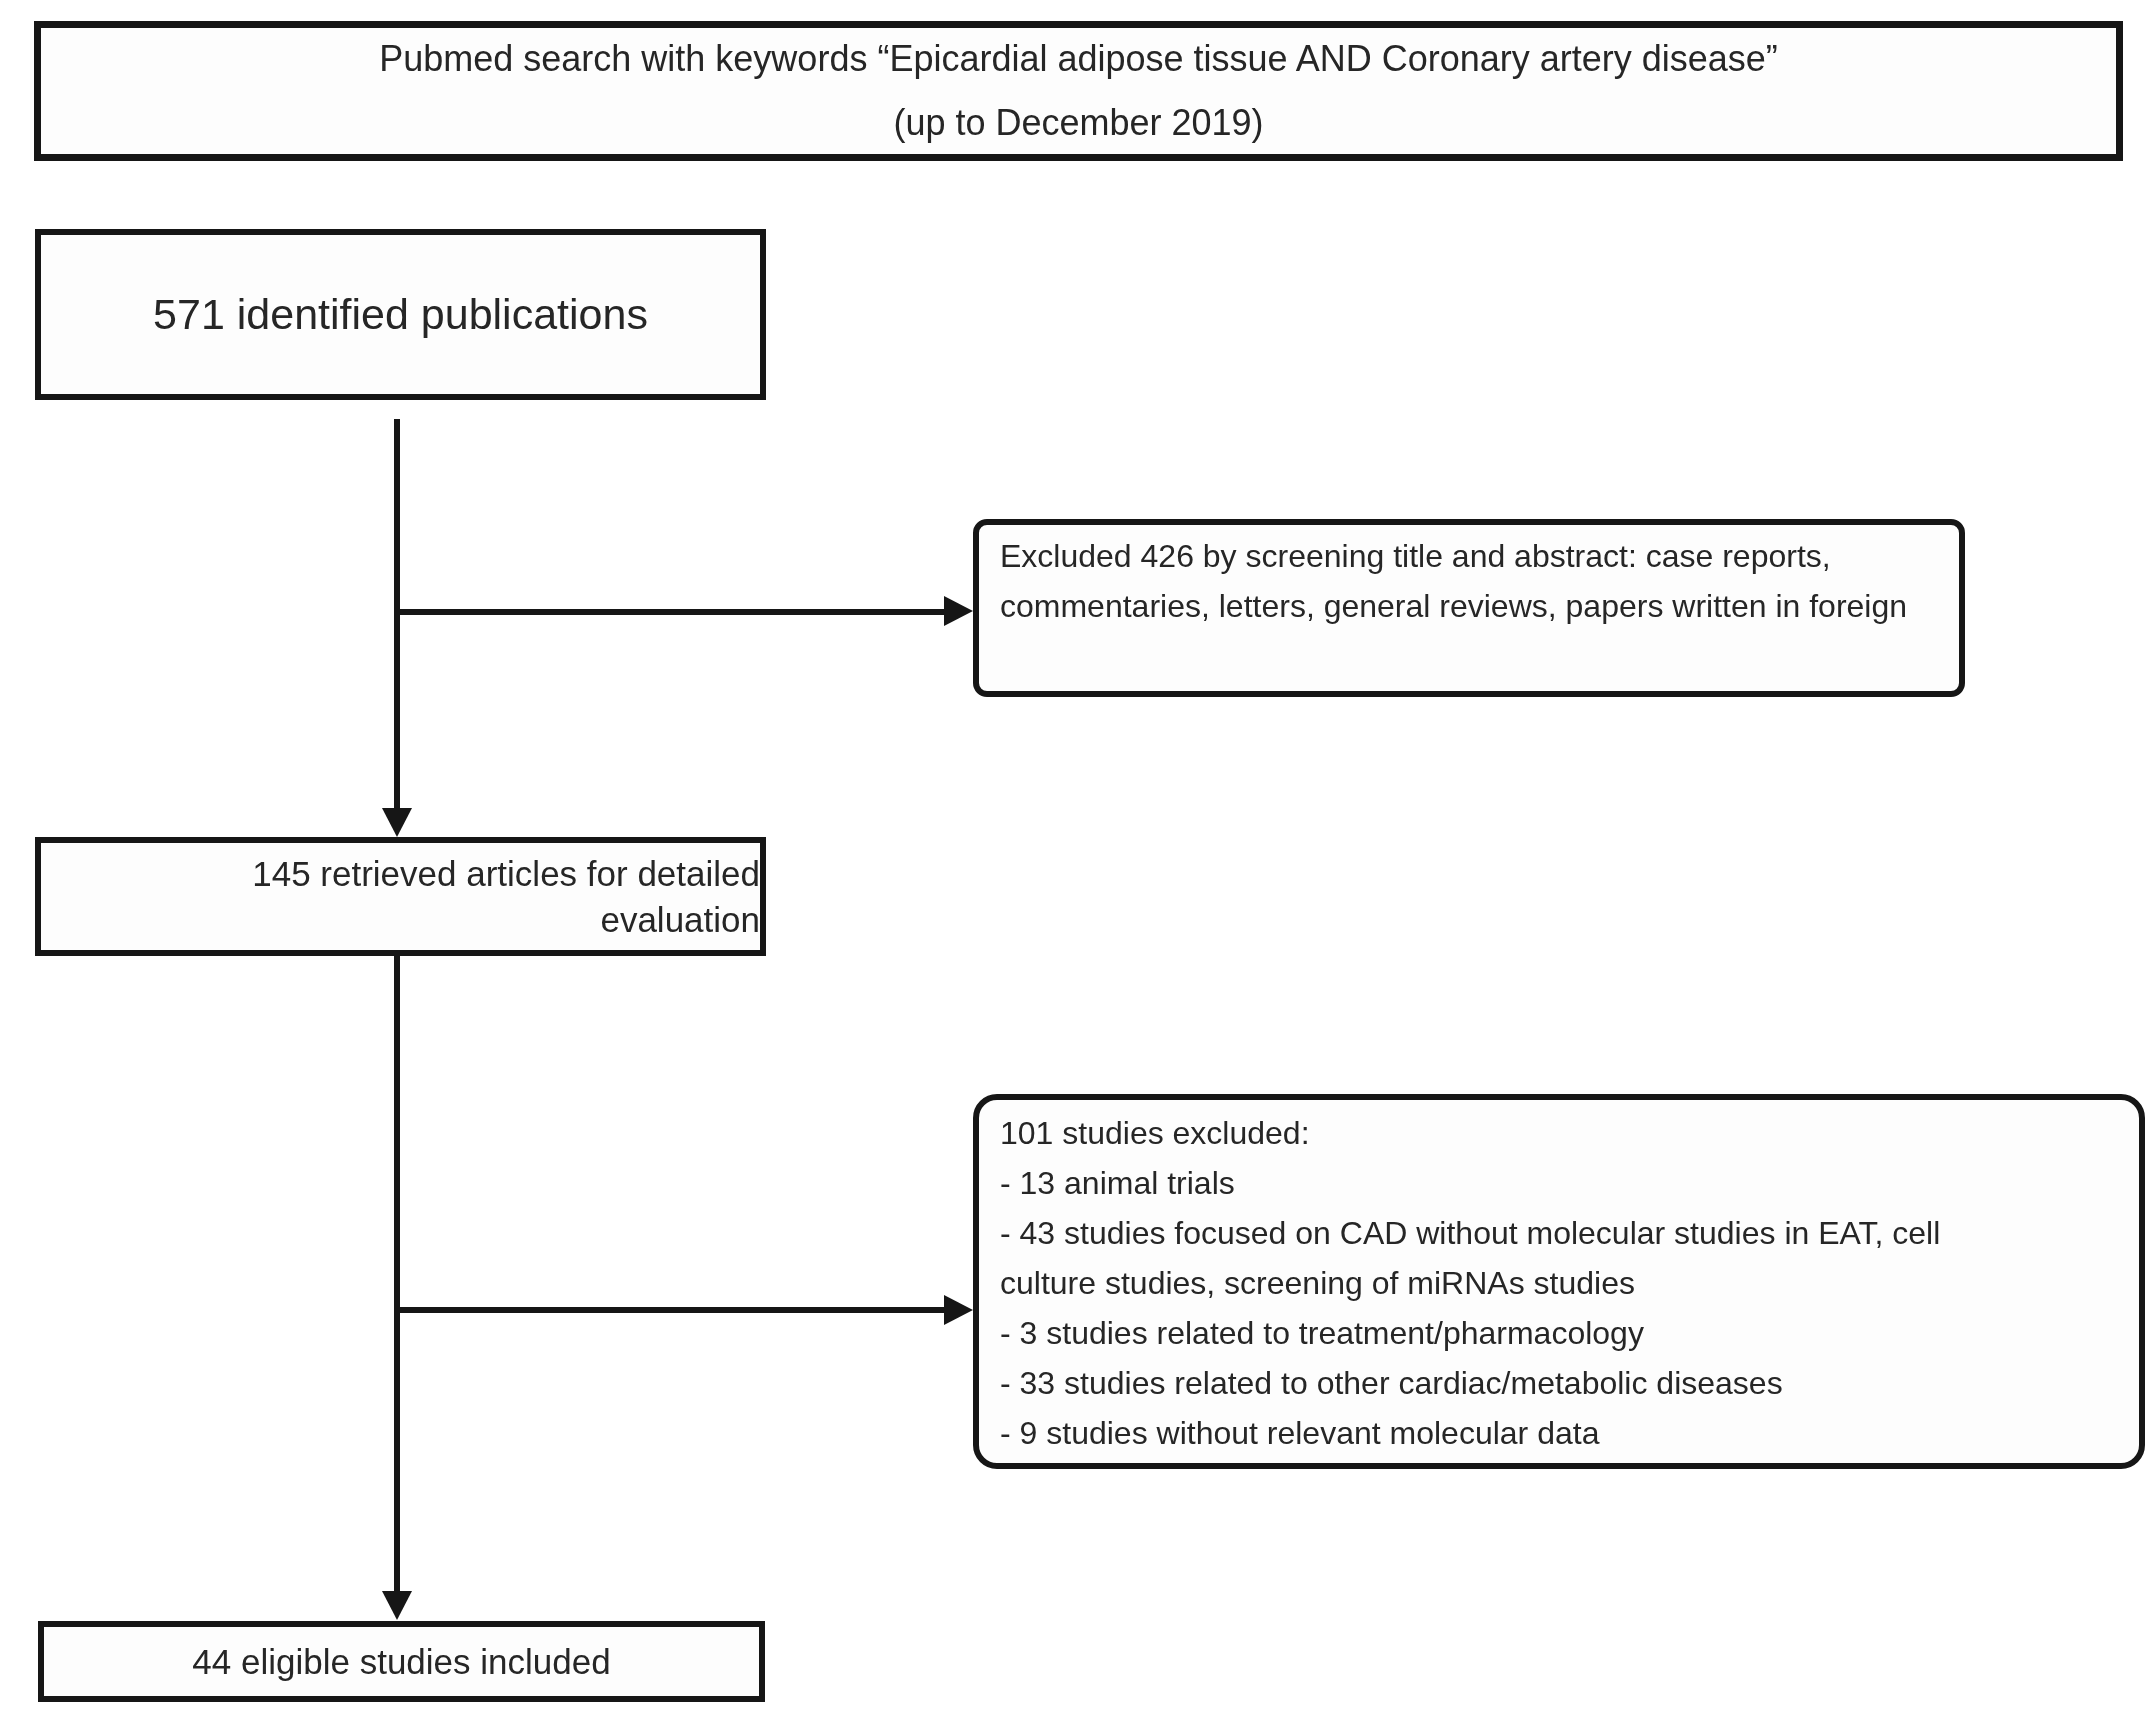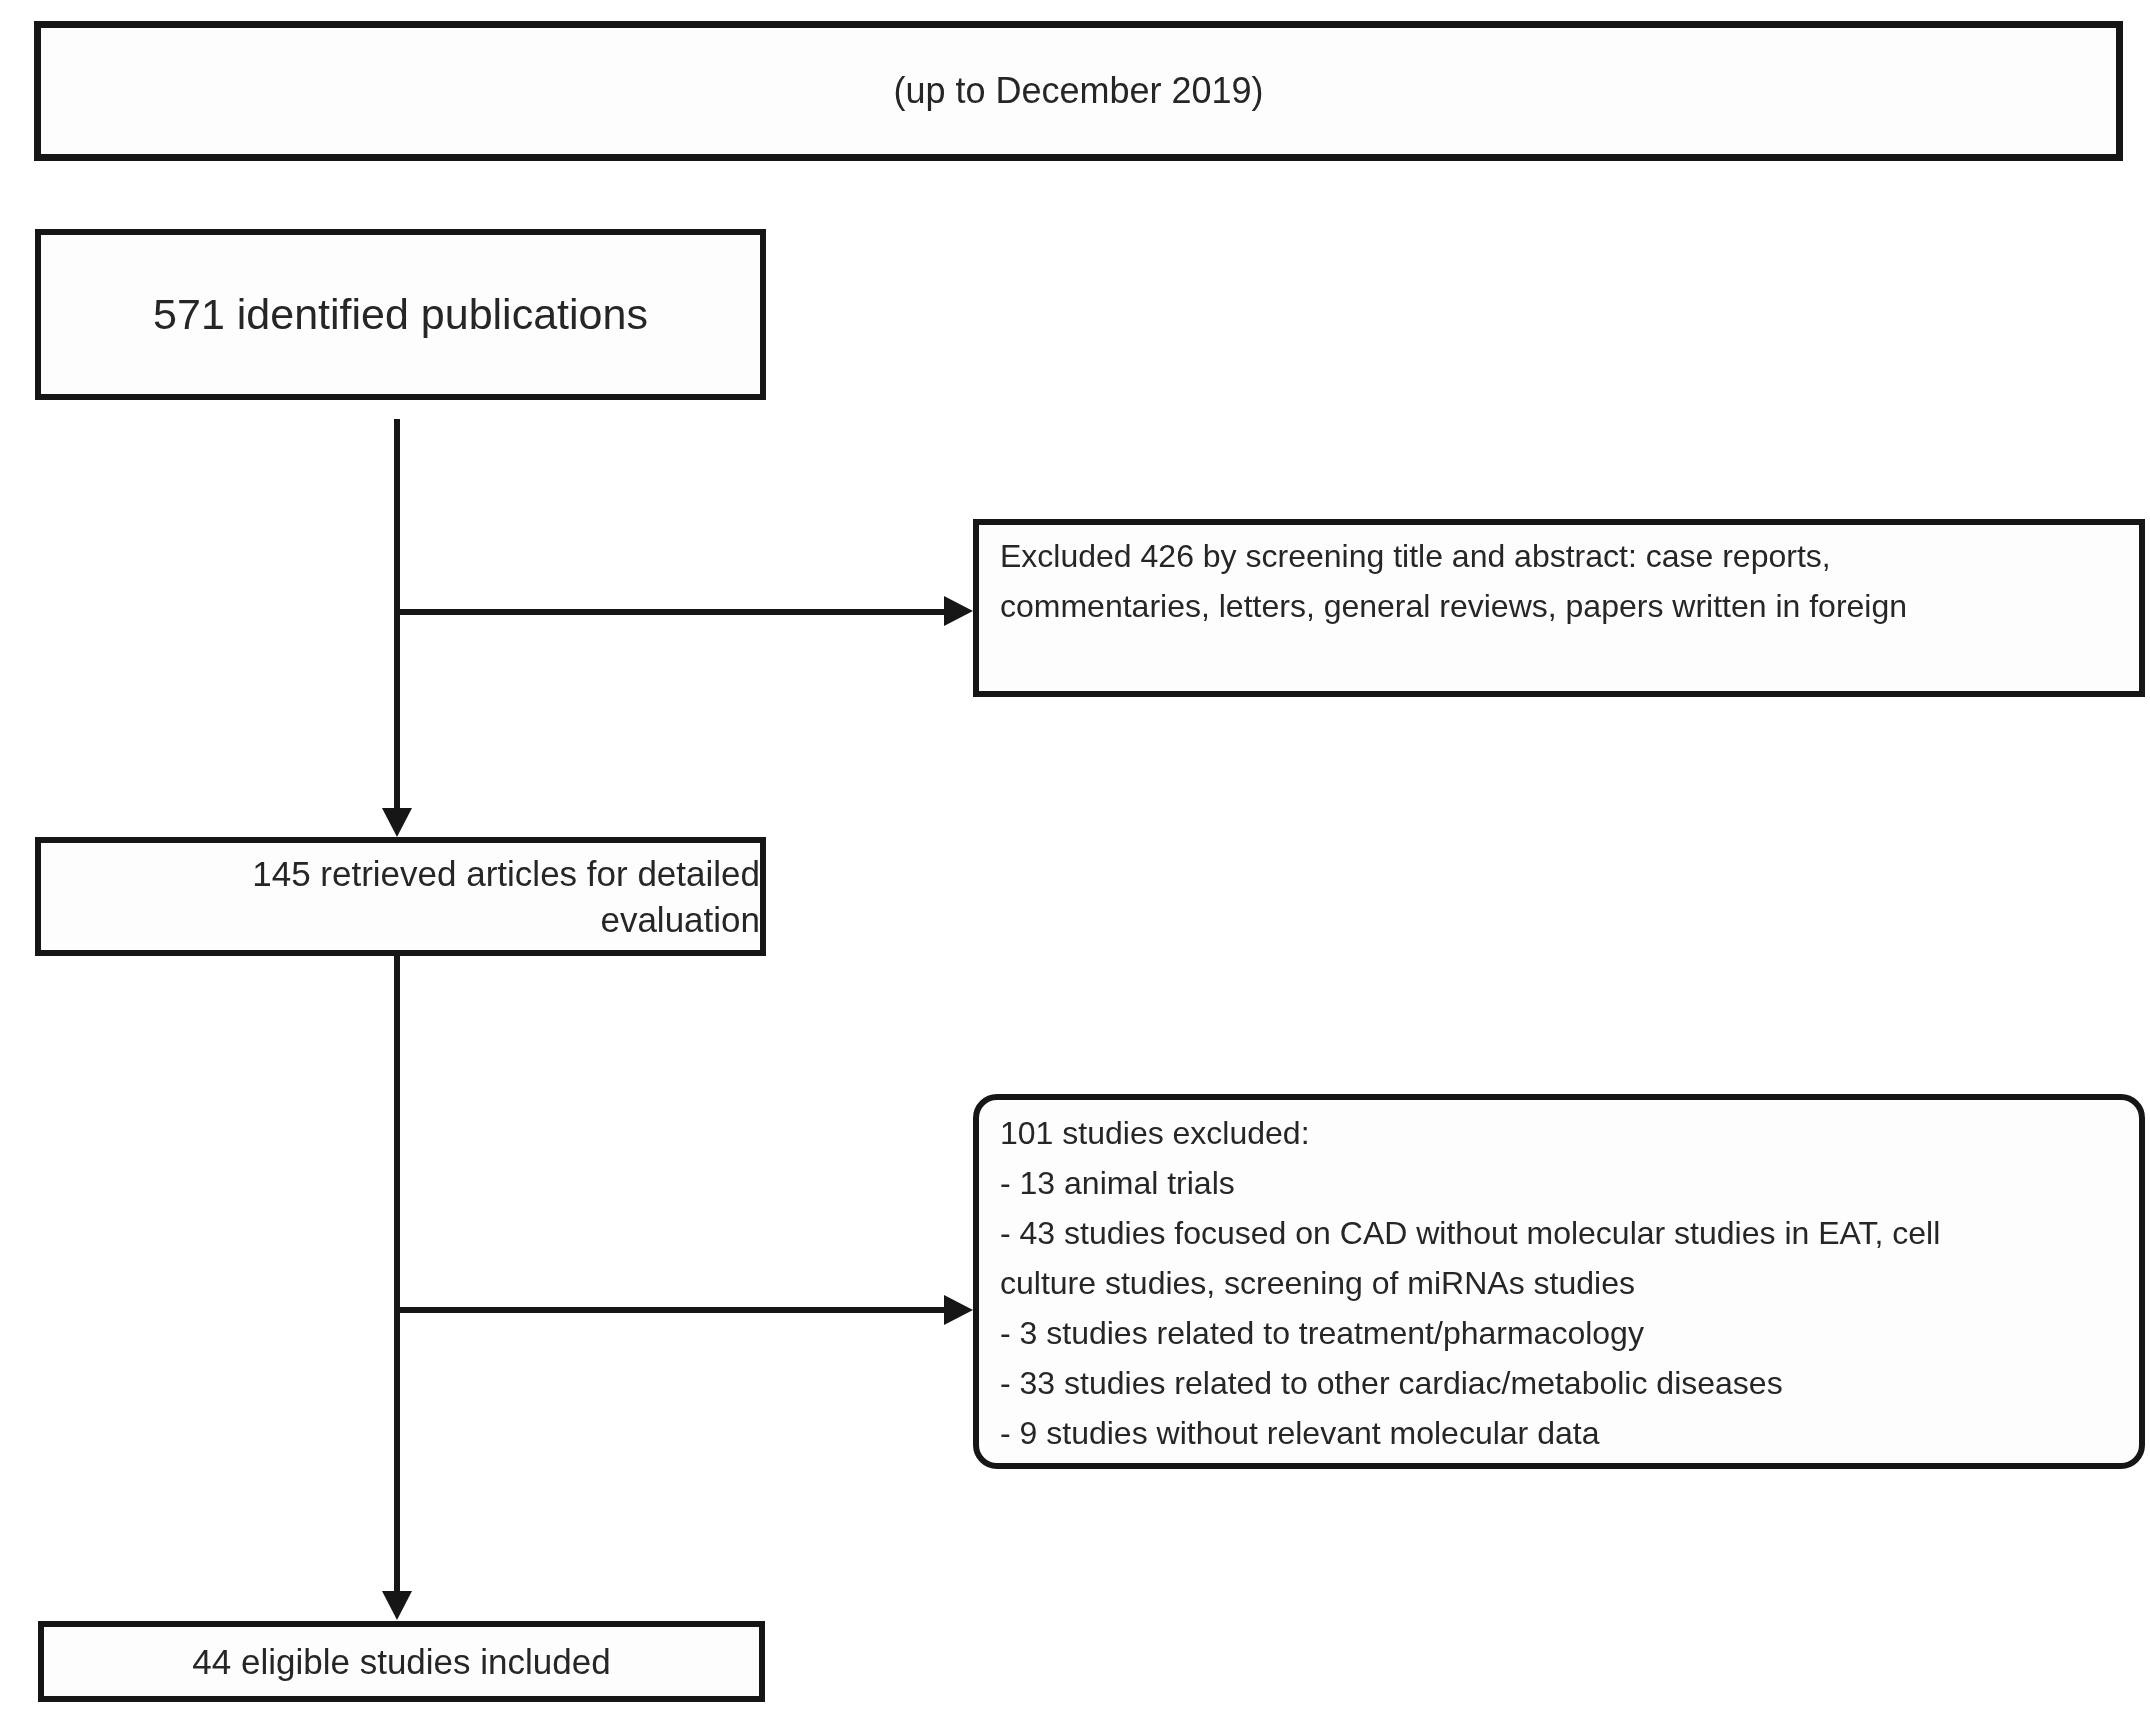--- a/index.html
+++ b/index.html
@@ -41,24 +41,25 @@
   }
   
   #box-identified {
     left: 35px; top: 229px;
     width: 731px; height: 171px;
     font-size: 43px;
   }
   
   #box-excluded-screening {
     left: 973px; top: 519px;
-    width: 1172px; height: 178px;
+    width: 992px; height: 178px;
     font-size: 32px;
     line-height: 50px;
     padding: 5.6px 21px;
+    border-radius: 14px;
   }
   
   #box-retrieved {
     left: 35px; top: 837px;
     width: 731px; height: 119px;
     font-size: 35px;
     line-height: 46px;
     align-items: flex-end;
   }
   
@@ -103,20 +104,21 @@
   #arrow-right-1 { left: 944px; top: 596px; }
   #arrow-right-2 { left: 944px; top: 1295px; }
   .line { white-space: nowrap; }
 </style>
 </head>
 <body>
 
 <div id="diagram">
 
   <div class="box center-box" id="title-box">
+    <div class="line">Pubmed search with keywords “Epicardial adipose tissue AND Coronary artery disease”</div>
     <div class="line">(up to December 2019)</div>
   </div>
 
   <div class="box center-box" id="box-identified">
     <div class="line">571 identified publications</div>
   </div>
 
   <div class="connector" id="vline-1"></div>
   <div class="connector" id="hline-1"></div>
   <div class="arrow-right" id="arrow-right-1"></div>

